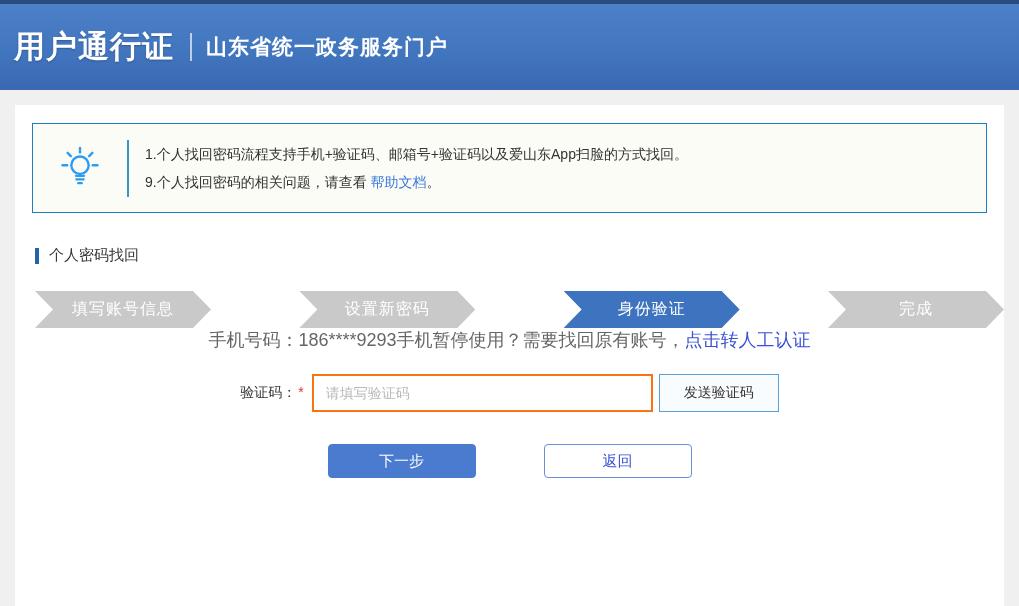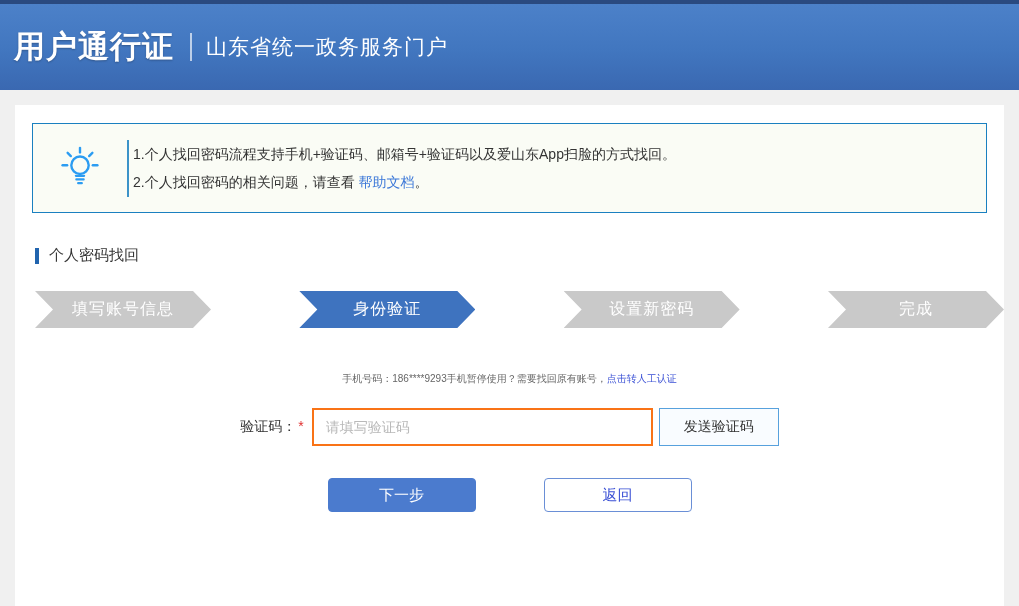--- a/index.html
+++ b/index.html
@@ -21,21 +21,21 @@
   }
   .app-header .title {
     color: #fff; font-size: 31px; font-weight: bold; letter-spacing: 1px;
     text-shadow: 0 1px 2px rgba(0,0,0,0.25);
   }
   .app-header .vbar {
     width: 2px; height: 28px; background: rgba(255,255,255,0.65);
     margin: 0 14px 0 16px;
   }
   .app-header .subtitle {
-    color: #fff; font-size: 21px; font-weight: normal; letter-spacing: 1px;
+    color: #fff; font-size: 21px; font-weight: bold; letter-spacing: 1px;
   }
 
   
   .card {
     flex: 1;
     margin: 15px 15px 0 15px;
     background: #fff;
     padding-top: 18px;
   }
 
@@ -50,21 +50,21 @@
   }
   .notice-icon {
     width: 94px;
     display: flex; align-items: center; justify-content: center;
     flex: 0 0 auto;
   }
   .notice-divider {
     width: 2px; height: 57px; background: #1a80c0; opacity: 0.85;
     flex: 0 0 auto;
   }
-  .notice-text { padding-left: 4px; font-size: 14px; color: #333; }
+  .notice-text { padding-left: 16px; font-size: 14px; color: #333; }
   .notice-text p { line-height: 28px; }
   .notice-text a { color: #3c78d8; text-decoration: none; cursor: pointer; }
 
   
   .section-title {
     margin: 33px 0 0 20px;
     display: flex; align-items: center;
   }
   .section-title .bar { width: 4px; height: 16px; background: #2164ae; }
   .section-title .text { margin-left: 10px; font-size: 15px; color: #333; }
@@ -81,23 +81,22 @@
     clip-path: polygon(18px 50%, 0 0, calc(100% - 18px) 0, 100% 50%, calc(100% - 18px) 100%, 0 100%);
     display: flex; align-items: center; justify-content: center;
     color: #fff; font-size: 16px; letter-spacing: 1px;
     flex: 0 0 auto;
   }
   .step + .step { margin-left: -11px; }
   .step.active { background: #3e73bf; }
 
   
   .phone-line {
-    margin-top: 44px;
     text-align: center;
-    font-size: 10px; color: #666;
+    font-size: 18px; color: #666;
   }
   .phone-line a { color: #3a50d5; text-decoration: none; cursor: pointer; }
 
   
   .form-row {
     margin-top: 22px;
     display: flex; justify-content: center; align-items: center;
   }
   .form-row .field-label { font-size: 14px; color: #333; margin-right: 8px; }
   .form-row .req { color: #e03131; margin-left: 2px; }
@@ -154,38 +153,38 @@
           <line x1="5" y1="23" x2="10" y2="23" stroke="#2b9cf2" stroke-width="2.6" stroke-linecap="round"></line>
           <line x1="38" y1="23" x2="43" y2="23" stroke="#2b9cf2" stroke-width="2.6" stroke-linecap="round"></line>
           <line x1="10.5" y1="9.5" x2="14" y2="13" stroke="#2b9cf2" stroke-width="2.6" stroke-linecap="round"></line>
           <line x1="37.5" y1="9.5" x2="34" y2="13" stroke="#2b9cf2" stroke-width="2.6" stroke-linecap="round"></line>
           <line x1="24" y1="4" x2="24" y2="9" stroke="#2b9cf2" stroke-width="2.6" stroke-linecap="round"></line>
         </svg>
       </div>
       <div class="notice-divider"></div>
       <div class="notice-text">
         <p>1.个人找回密码流程支持手机+验证码、邮箱号+验证码以及爱山东App扫脸的方式找回。</p>
-        <p><span>2.个人找回密码的相关问题，请查看 </span><a>帮助文档</a><span>。</span></p>
+        <p><span>9.个人找回密码的相关问题，请查看 </span><a>帮助文档</a><span>。</span></p>
       </div>
     </section>
 
     <div class="section-title">
       <span class="bar"></span>
       <span class="text">个人密码找回</span>
     </div>
 
     <div class="steps">
       <div class="step">
         <span>填写账号信息</span>
       </div>
+      <div class="step">
+        <span>设置新密码</span>
+      </div>
       <div class="step active">
         <span>身份验证</span>
-      </div>
-      <div class="step">
-        <span>设置新密码</span>
       </div>
       <div class="step">
         <span>完成</span>
       </div>
     </div>
 
     <p class="phone-line">
       <span>手机号码：186****9293手机暂停使用？需要找回原有账号，</span><a>点击转人工认证</a>
     </p>
 

